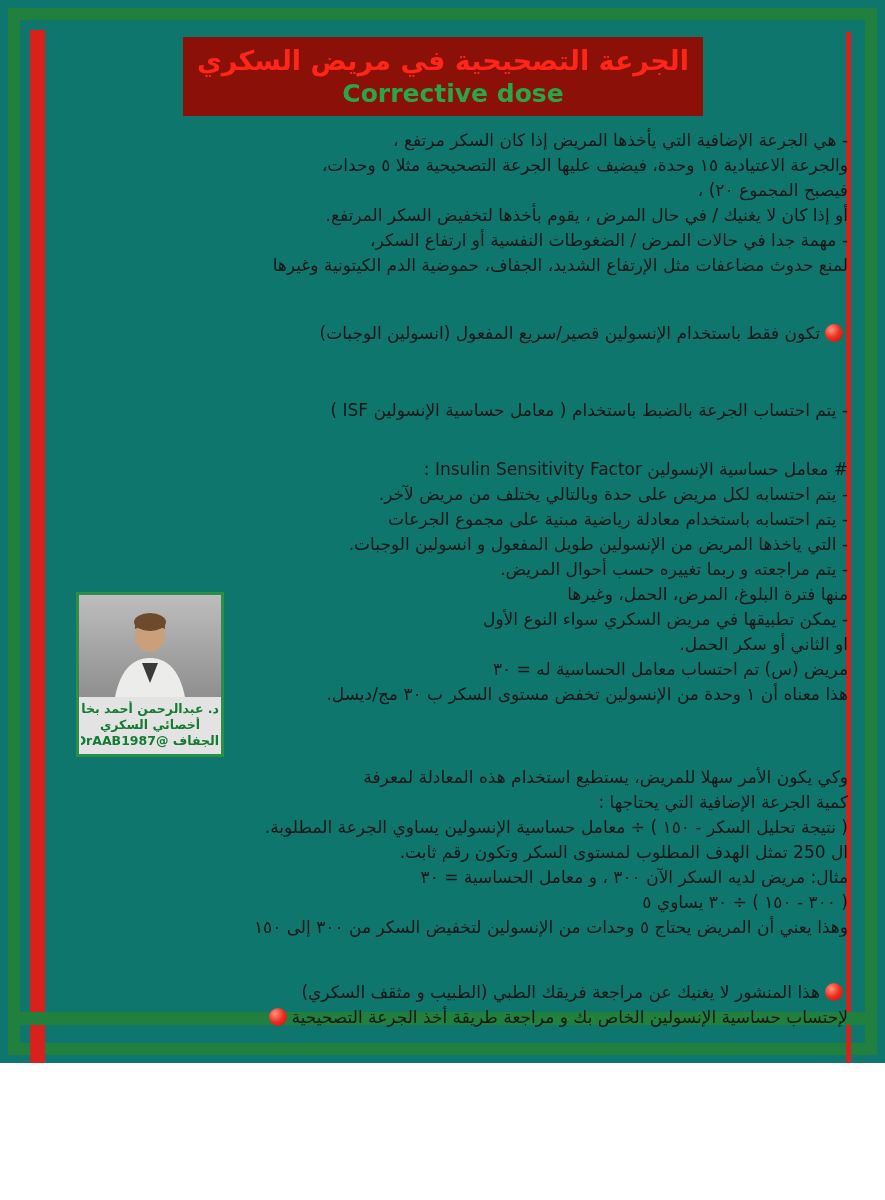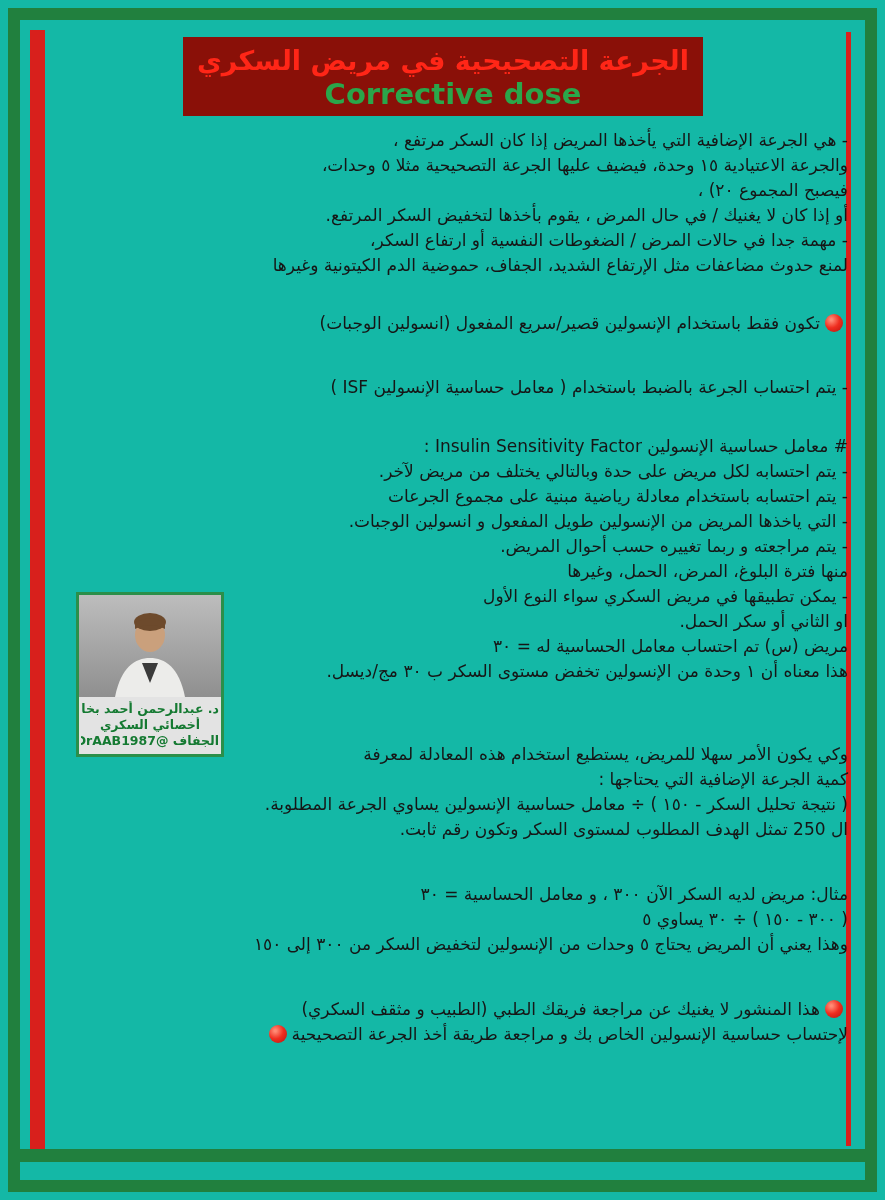--- a/index.html
+++ b/index.html
@@ -1,40 +1,40 @@
 <!DOCTYPE html>
 <html lang="ar"><head>
 <meta charset="utf-8">
 <style>
   html,body{margin:0;padding:0;background:#ffffff;}
   body{font-family:"DejaVu Sans",sans-serif;}
-  .page{position:relative;width:885px;height:1200px;background:#14b8a6;overflow:hidden;}
+  .page{position:relative;width:885px;height:1063px;background:#0f766e;overflow:hidden;}
 
   
   .frame-green{position:absolute;left:8px;top:8px;right:8px;bottom:8px;border:12px solid #21803e;pointer-events:none;}
   .band-green-bottom{position:absolute;left:20px;right:20px;bottom:38px;height:13px;background:#21803e;}
   .stripe-red-left{position:absolute;left:30px;top:30px;width:15px;height:1119px;background:#d8201c;}
   .stripe-red-right{position:absolute;right:34px;top:32px;width:5px;height:1114px;background:#d8201c;}
 
   
   .banner{position:absolute;left:183px;top:37px;width:520px;height:79px;background:#8a1008;
           display:flex;flex-direction:column;justify-content:center;align-items:center;gap:1px;}
   .t-ar{font-size:27px;font-weight:bold;color:#ff2617;line-height:34px;white-space:nowrap;}
-  .t-en{font-size:29px;font-weight:bold;color:#2aa64a;line-height:30px;margin-left:20px;}
+  .t-en{font-size:25px;font-weight:bold;color:#2aa64a;line-height:30px;margin-left:20px;}
 
   
   .content{position:absolute;left:60px;right:37px;top:128px;direction:rtl;text-align:right;
            font-size:17px;line-height:25px;color:#161616;}
   .para{margin:0;}
   #para-2{}
-  #para-3{margin-top:33px;}
-  #para-4{margin-top:39px;}
+  #para-3{margin-top:43px;}
+  #para-4{margin-top:52px;}
   #para-5{margin-top:34px;}
   #para-6{margin-top:58px;}
-  #para-7{margin-top:40px;}
+  #para-7{}
   #para-8{margin-top:40px;}
 
   .red-dot{display:inline-block;width:18px;height:18px;border-radius:50%;
            background:radial-gradient(circle at 35% 32%, #ff8a74 6%, #ef2d1f 48%, #b51310 100%);
            vertical-align:-3px;margin:0 5px;}
 
   
   .photo-block{position:absolute;left:76px;top:592px;width:142px;border:3px solid #2b8f4a;background:#e9e9e9;box-sizing:content-box;}
   .photo-block svg{display:block;}
   .caption{background:#e3e3e3;color:#157a32;font-size:12.5px;line-height:16px;text-align:center;

